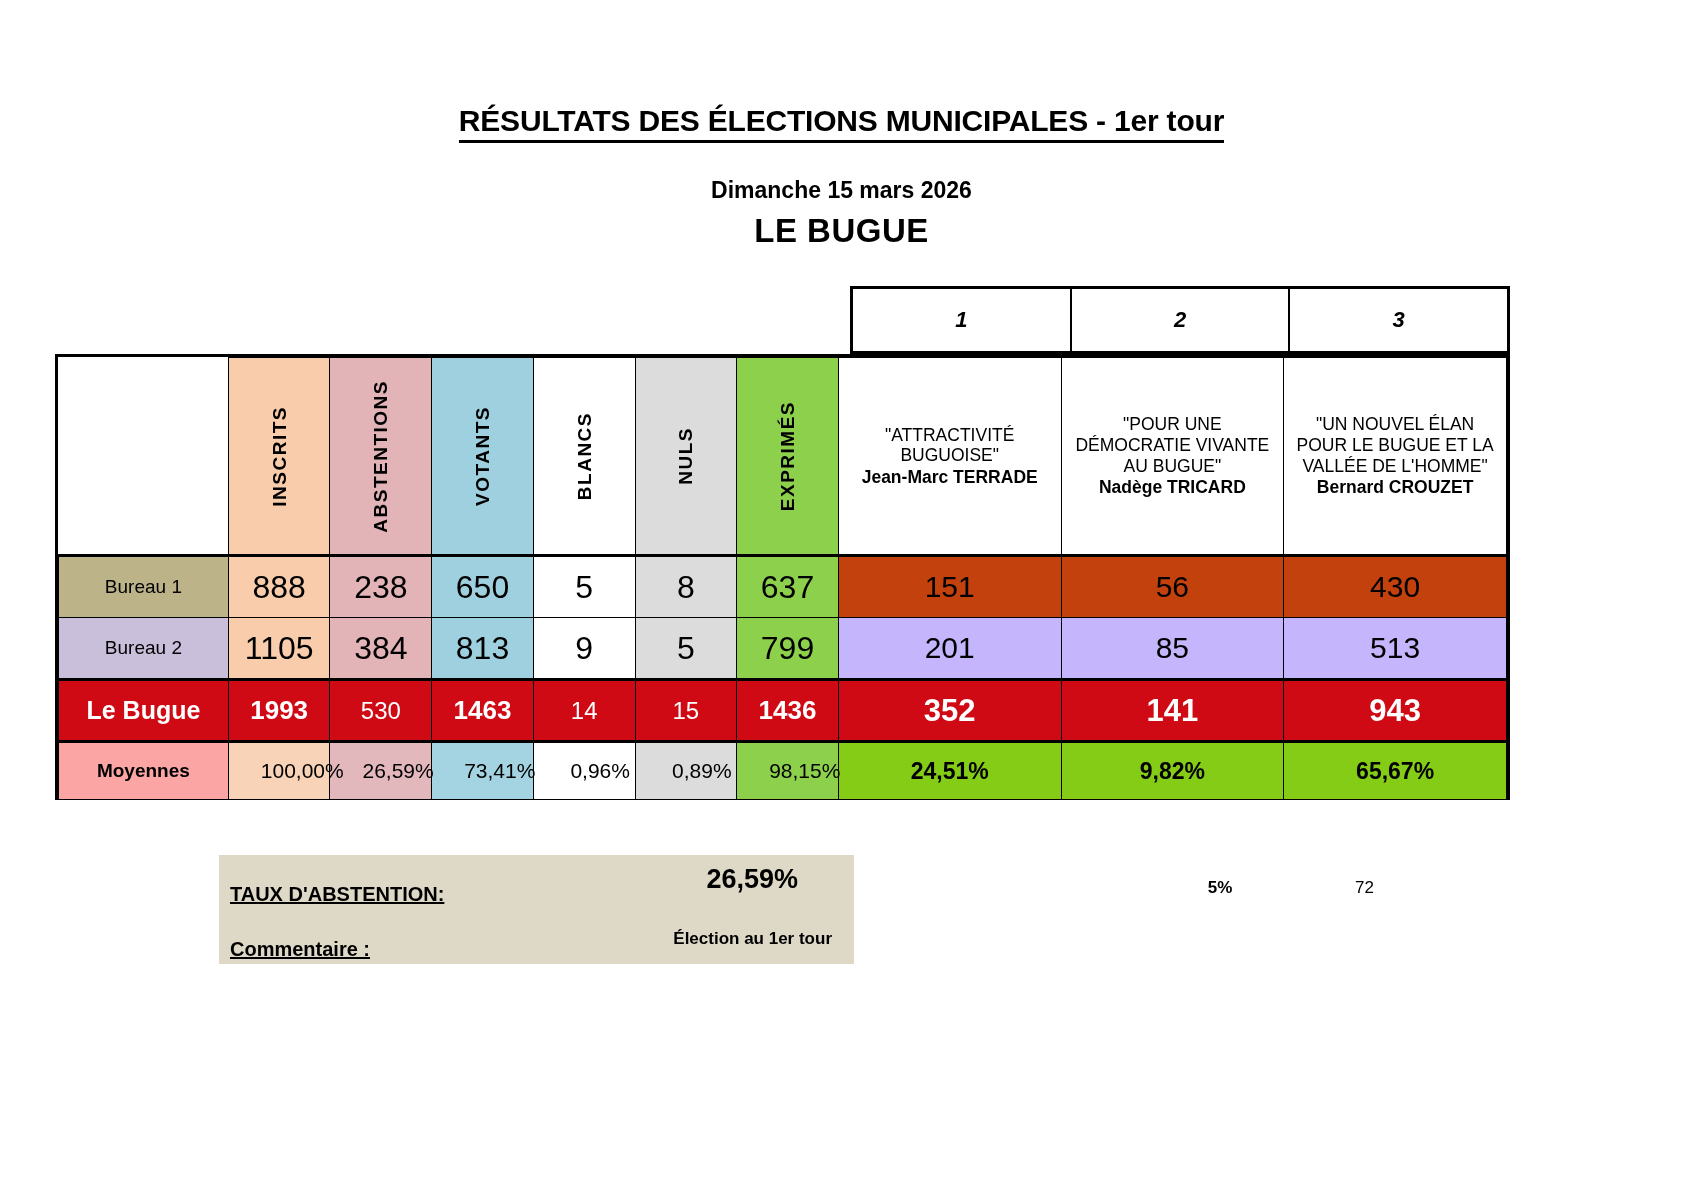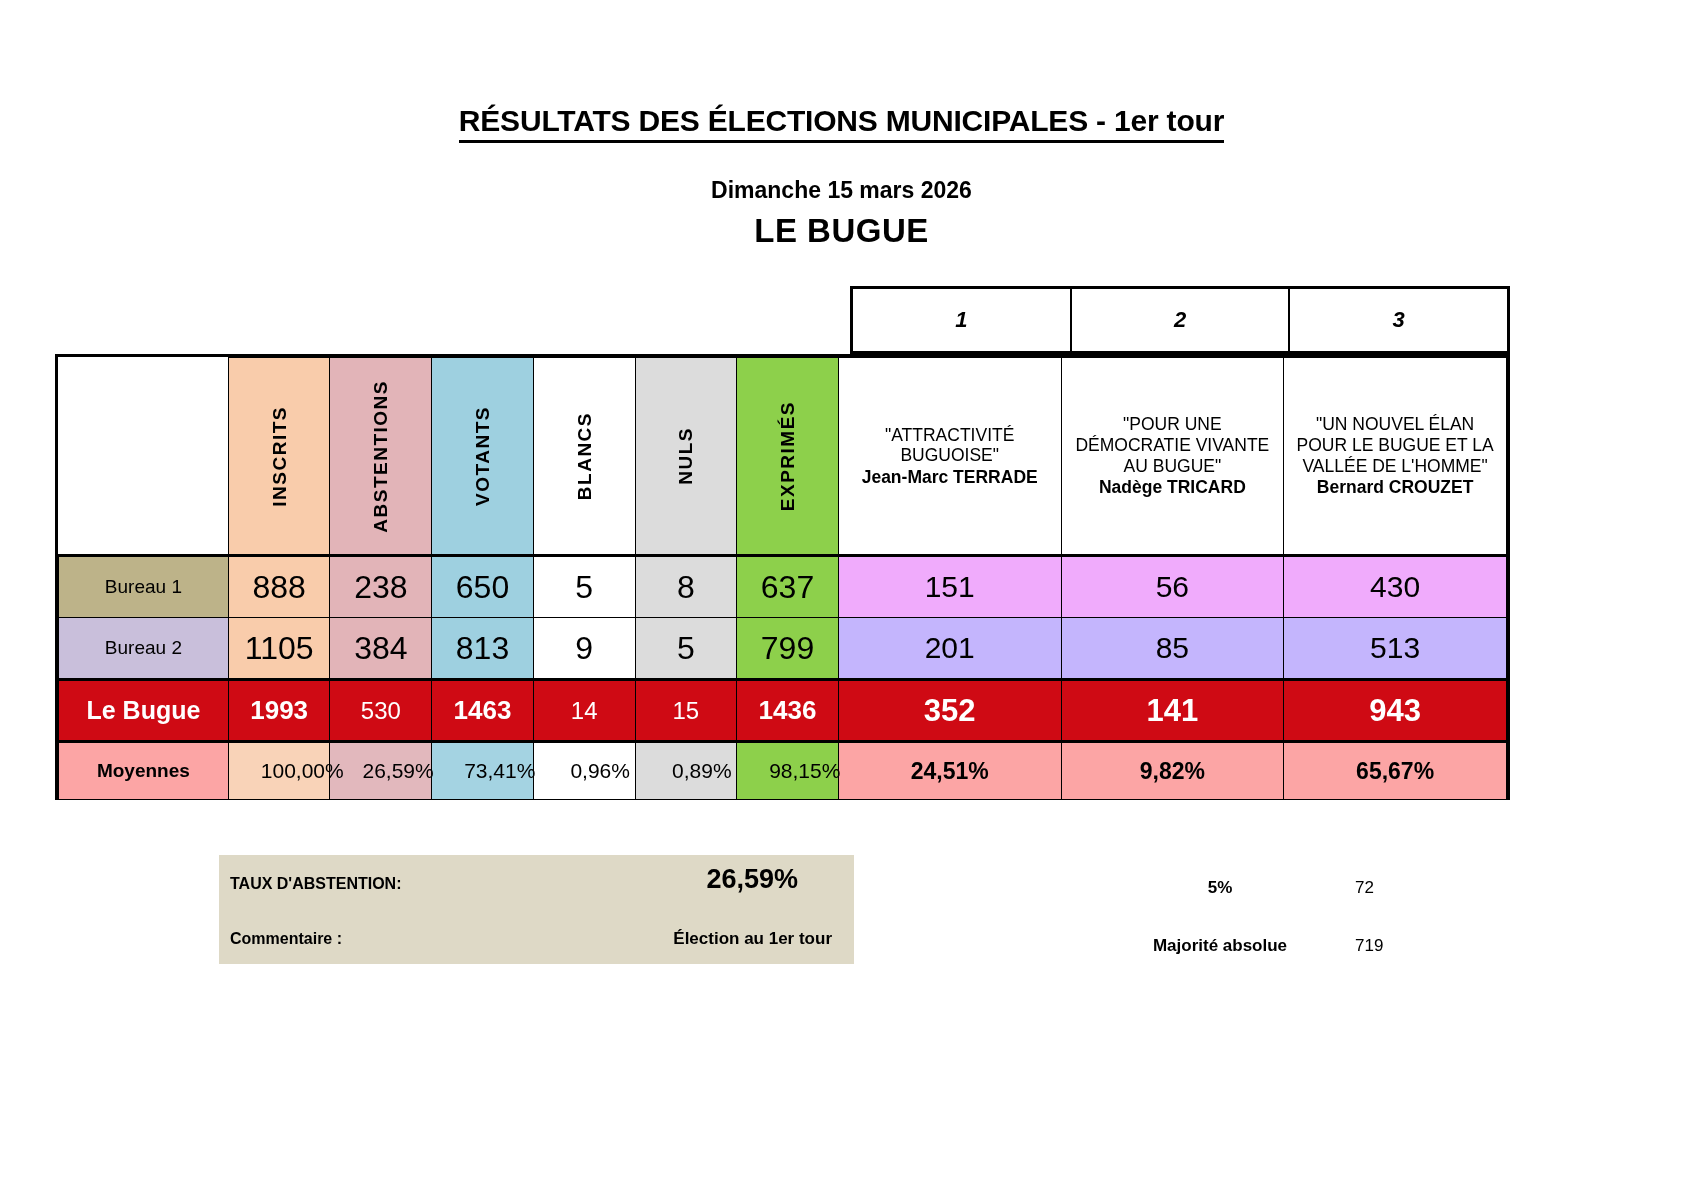--- a/index.html
+++ b/index.html
@@ -77,25 +77,25 @@
 
   tr.tot td { background: #cf0a14 !important; color: #ffffff; }
   tr.tot .rowlabel { font-size: 25px; font-weight: bold; }
   tr.tot .numcell-strong { font-size: 26px; font-weight: bold; }
   tr.tot .numcell-plain  { font-size: 24px; font-weight: normal; }
   tr.tot .candcell { font-size: 31px; font-weight: bold; }
   tr.tot td.thick-top { border-top: 3px solid #000; }
 
   tr.avg .rowlabel { font-size: 19px; font-weight: bold; background: #fca5a5; }
   tr.avg .numcell { font-size: 21px; padding-left: 32px; }
-  tr.avg .candcell { font-size: 23px; font-weight: bold; background: #fca5a5; }
+  tr.avg .candcell { font-size: 23px; font-weight: bold; background: #84cc16; }
 
   .b1-label { background: #bdb389; }
   .b2-label { background: #c9bfdb; }
-  .b1-cand  { background: #f0abfc; }
+  .b1-cand  { background: #c2410c; }
   .b2-cand  { background: #c4b5fd; }
 
   .bg-inscrits   { background: #f9ccab; }
   .bg-abstent    { background: #e2b4b8; }
   .bg-votants    { background: #9ed0e0; }
   .bg-blancs     { background: #ffffff; }
   .bg-nuls       { background: #dcdcdc; }
   .bg-exprimes   { background: #8dd04b; }
 
   .bg-inscrits-l { background: #f9d3b8; }
@@ -107,21 +107,21 @@
   .sep-top { border-top: 3px solid #000 !important; }
 
   
   #footer-box {
     position: absolute; left: 219px; top: 855px; width: 635px; height: 109px;
     background: #ded9c6;
   }
   .f-row { position: absolute; left: 0; width: 635px; height: 54px; }
   .f-row.r1 { top: 0; }
   .f-row.r2 { top: 55px; }
-  .f-label { position: absolute; left: 11px; top: 20px; font-size: 16px; font-weight: bold; }
+  .f-label { position: absolute; left: 11px; top: 28px; font-size: 20px; font-weight: bold; text-decoration: underline; }
   .f-value-big { position: absolute; right: 56px; top: 9px; font-size: 27px; font-weight: bold; }
   .f-value-sm  { position: absolute; right: 22px; top: 19px; font-size: 17px; font-weight: bold; }
 
   #right-notes { position: absolute; left: 1090px; top: 872px; width: 420px; }
   .rn-row { position: relative; height: 58px; }
   .rn-label { position: absolute; left: 0; top: 6px; width: 260px; text-align: center; font-size: 17px; font-weight: bold; }
   .rn-value { position: absolute; left: 265px; top: 6px; width: 120px; font-size: 17px; font-weight: normal; }
 </style>
 </head>
 <body>
@@ -266,19 +266,15 @@
       <span class="f-label">Commentaire :</span>
       <span class="f-value-sm">Élection au 1er tour</span>
     </div>
   </div>
 
   <div id="right-notes">
     <div class="rn-row">
       <span class="rn-label">5%</span>
       <span class="rn-value">72</span>
     </div>
-    <div class="rn-row">
-      <span class="rn-label">Majorité absolue</span>
-      <span class="rn-value">719</span>
-    </div>
   </div>
 
 </div>
 
 </body></html>

